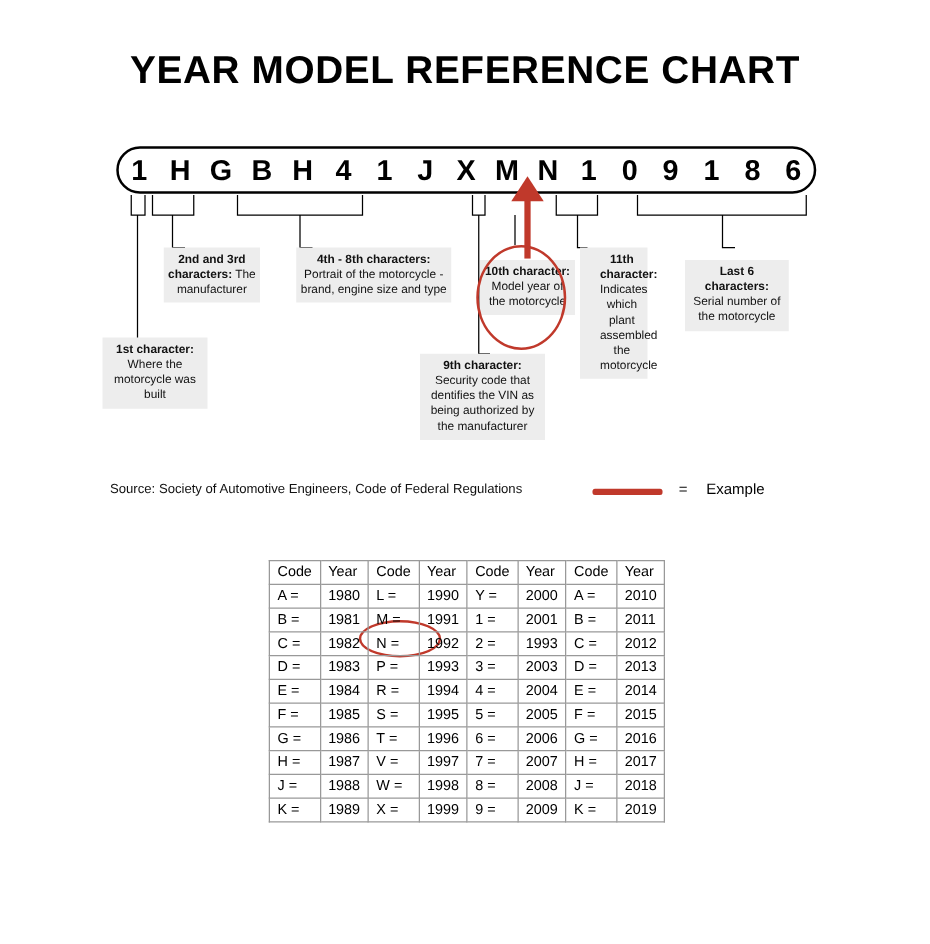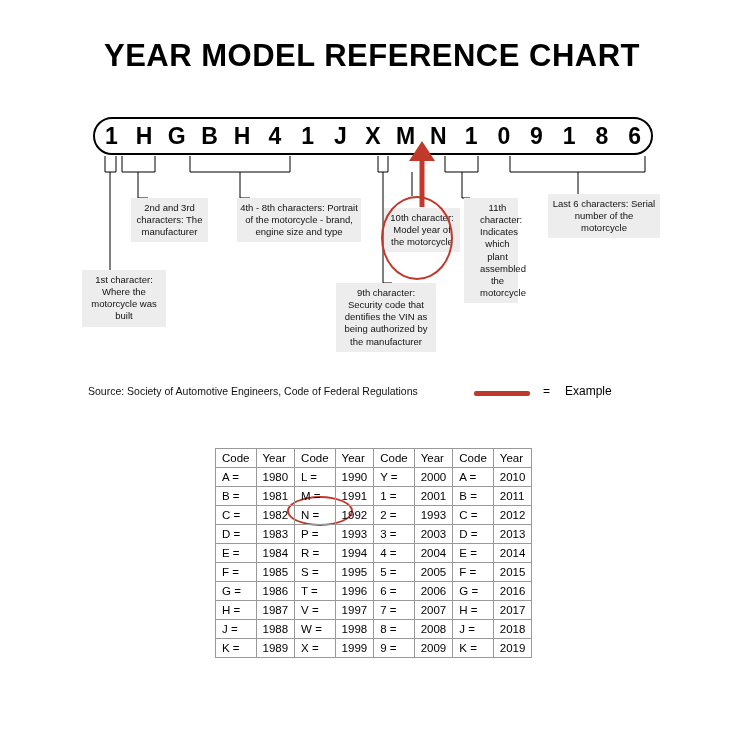--- a/index.html
+++ b/index.html
@@ -62,29 +62,29 @@
   .callout {
     position: absolute;
     background: #ededed;
     font-size: 9.5px;
     line-height: 1.28;
     text-align: center;
     padding: 4px 3px;
     box-sizing: border-box;
     color: #111;
   }
-  .callout b { font-weight: normal; }
+  .callout b { font-weight: bold; }
 
   #callout-1 { top: 270px; left: 82px;  width: 84px; }
   #callout-2 { top: 198px; left: 131px; width: 77px; }
   #callout-3 { top: 198px; left: 237px; width: 124px; }
   #callout-4 { top: 283px; left: 336px; width: 100px; }
   #callout-5 { top: 208px; left: 384px; width: 76px; }
   #callout-6 { top: 198px; left: 464px; width: 54px; padding-left: 16px; }
-  #callout-7 { top: 194px; left: 548px; width: 112px; }
+  #callout-7 { top: 208px; left: 548px; width: 83px; }
 
   
   #source-text {
     position: absolute;
     top: 385px;
     left: 88px;
     font-size: 10.5px;
     color: #111;
   }
   #legend-line {

